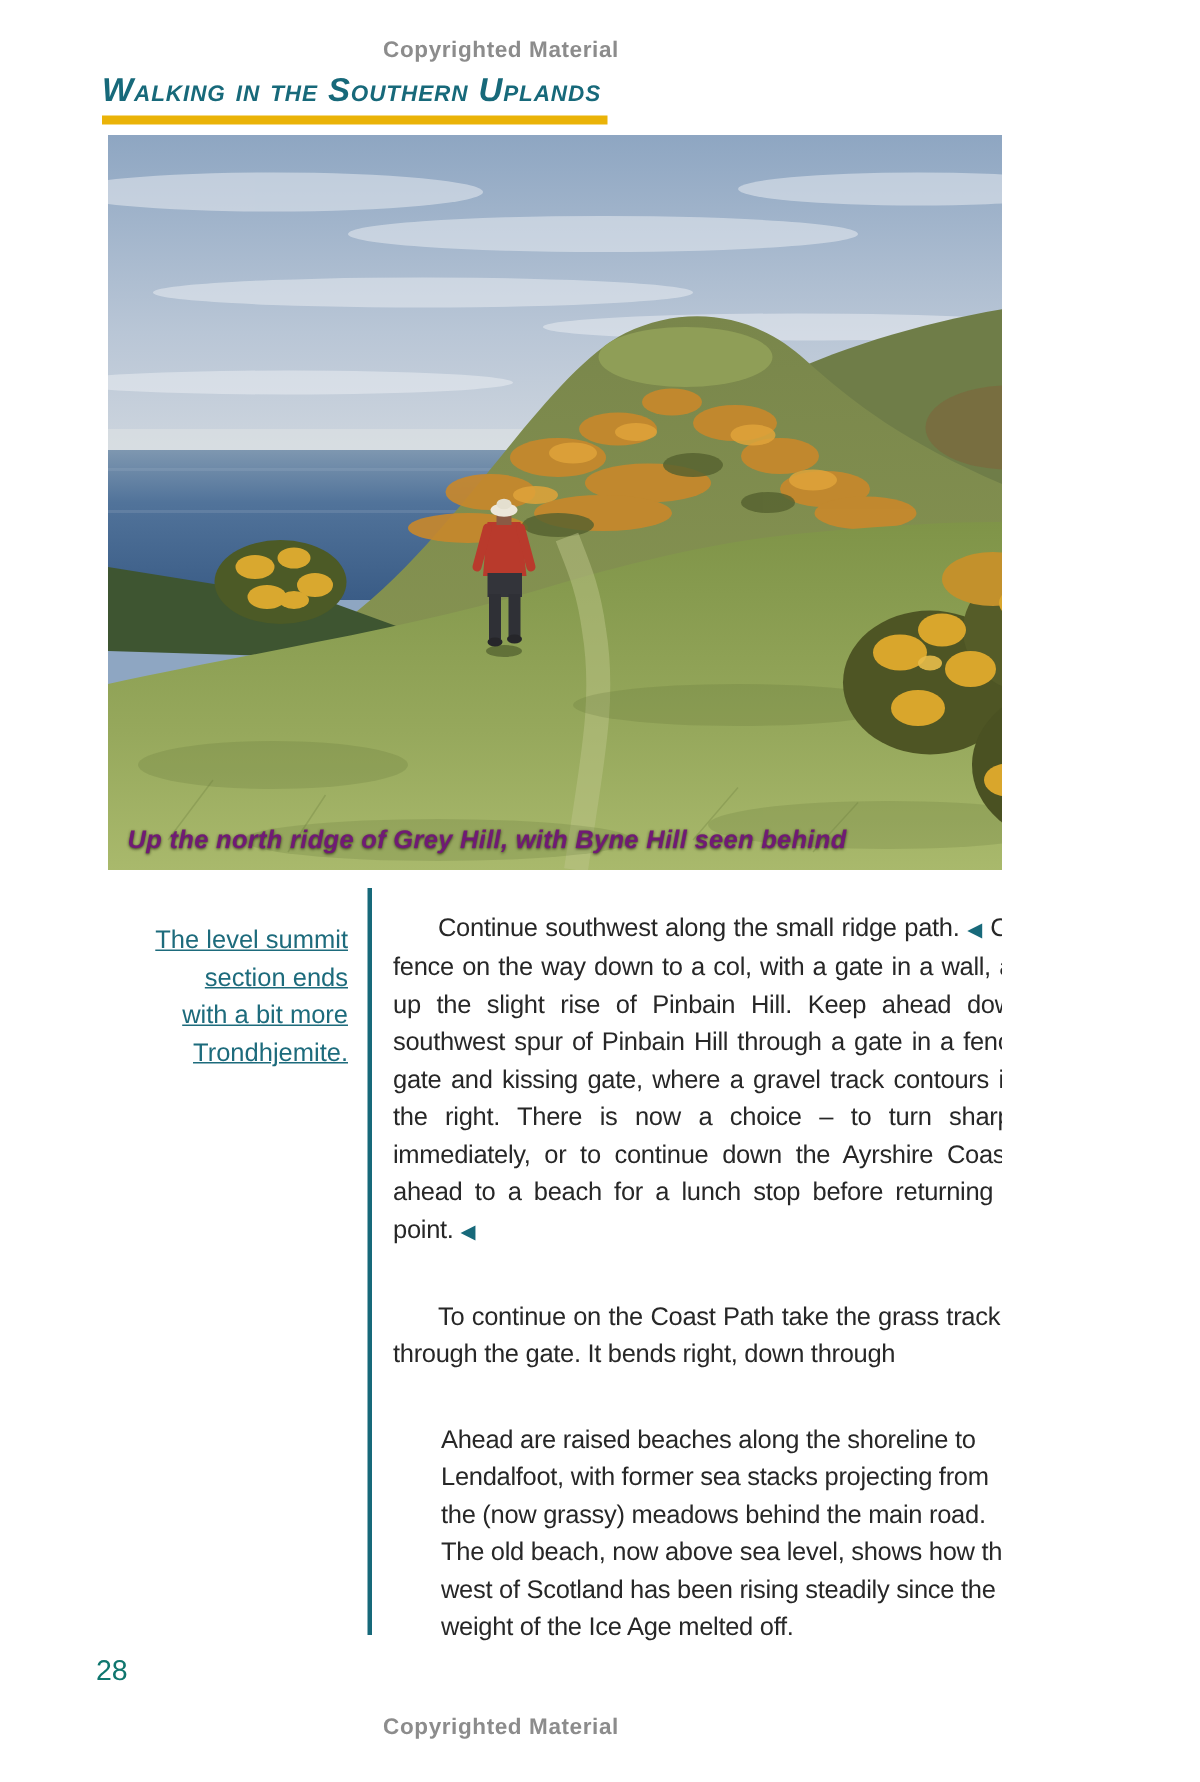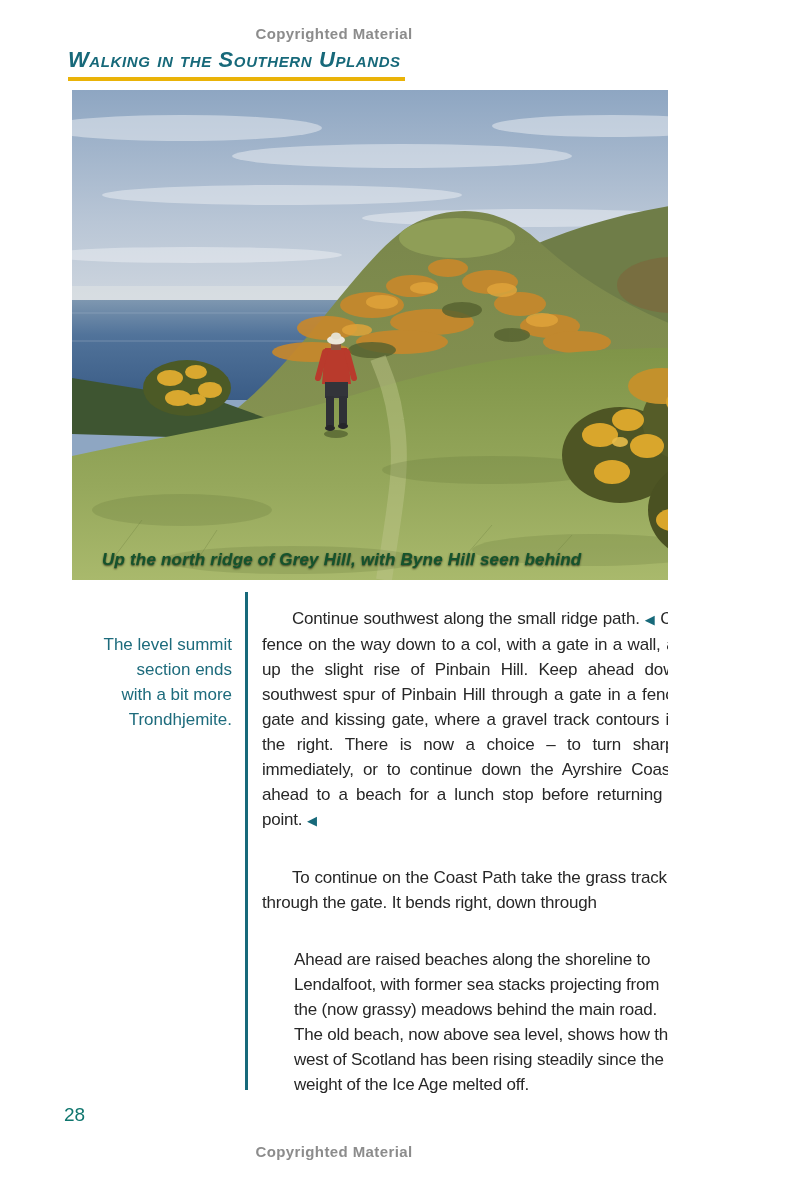--- a/index.html
+++ b/index.html
@@ -6,30 +6,30 @@
   .page{position:relative;width:668px;height:1188px;background:#ffffff;overflow:hidden;
         font-family:"Liberation Sans",sans-serif;}
 
   .watermark{position:absolute;left:0;width:100%;text-align:center;color:#8c8c8c;
              font-size:15px;font-weight:bold;letter-spacing:.4px;}
   .wm-top{top:25px;}
   .wm-bottom{top:1143px;}
 
   .header{position:absolute;left:68px;top:47px;color:#17697a;font-style:italic;font-weight:bold;
           font-variant:small-caps;font-size:22px;letter-spacing:.6px;
-          border-bottom:4px solid #eab308;padding:0 4px 4px 0;}
+          border-bottom:6px solid #eab308;padding:0 4px 4px 0;}
 
   .photo{position:absolute;left:72px;top:90px;width:644px;height:490px;background:#8ea6c2;}
   .photo svg{display:block;width:644px;height:490px;}
-  .caption{position:absolute;left:30px;bottom:10px;color:#14532d;font-size:17px;font-style:italic;
+  .caption{position:absolute;left:13px;bottom:10px;color:#701a75;font-size:17px;font-style:italic;
            font-weight:bold;letter-spacing:.2px;text-shadow:0 1px 2px rgba(35,35,15,.85);}
 
   .margin-note{position:absolute;left:60px;width:172px;text-align:right;color:#1d6b7c;
                font-size:17px;line-height:25px;white-space:pre-line;}
-  .note-1{top:632px;}
+  .note-1{top:614px;text-decoration:underline;}
   .note-2{top:790px;}
 
   .divider{position:absolute;left:245px;top:592px;width:3px;height:498px;background:#17697a;}
 
   .main{position:absolute;left:262px;top:592px;width:456px;color:#272727;
         font-size:17px;line-height:25px;letter-spacing:-.2px;padding-top:14px;}
   .para{margin:0;text-align:justify;}
   .para.indent{text-indent:30px;}
   .para + .para{margin-top:32px;}
   .para.inset{margin-left:32px;width:392px;text-align:left;text-indent:0;}

